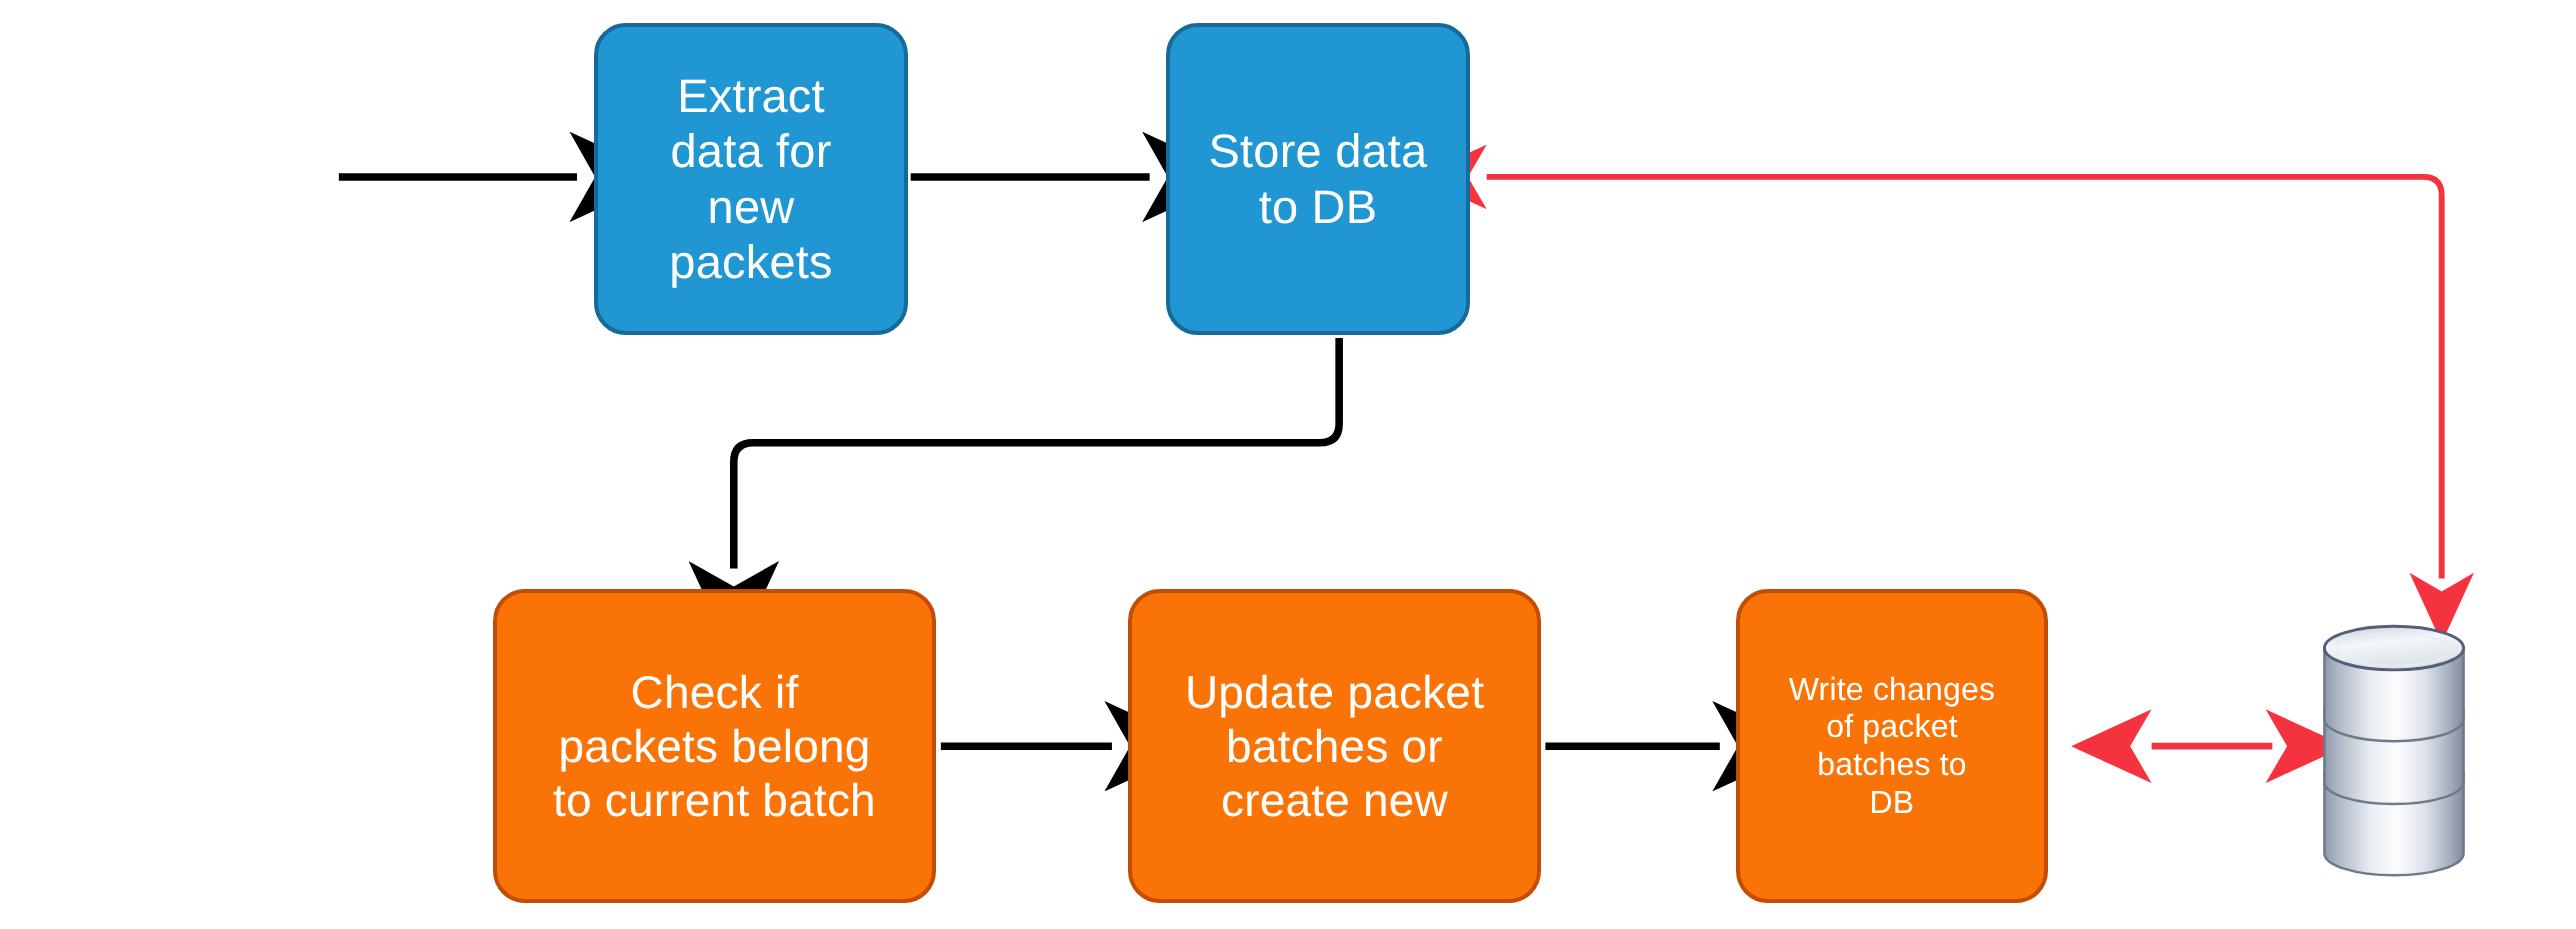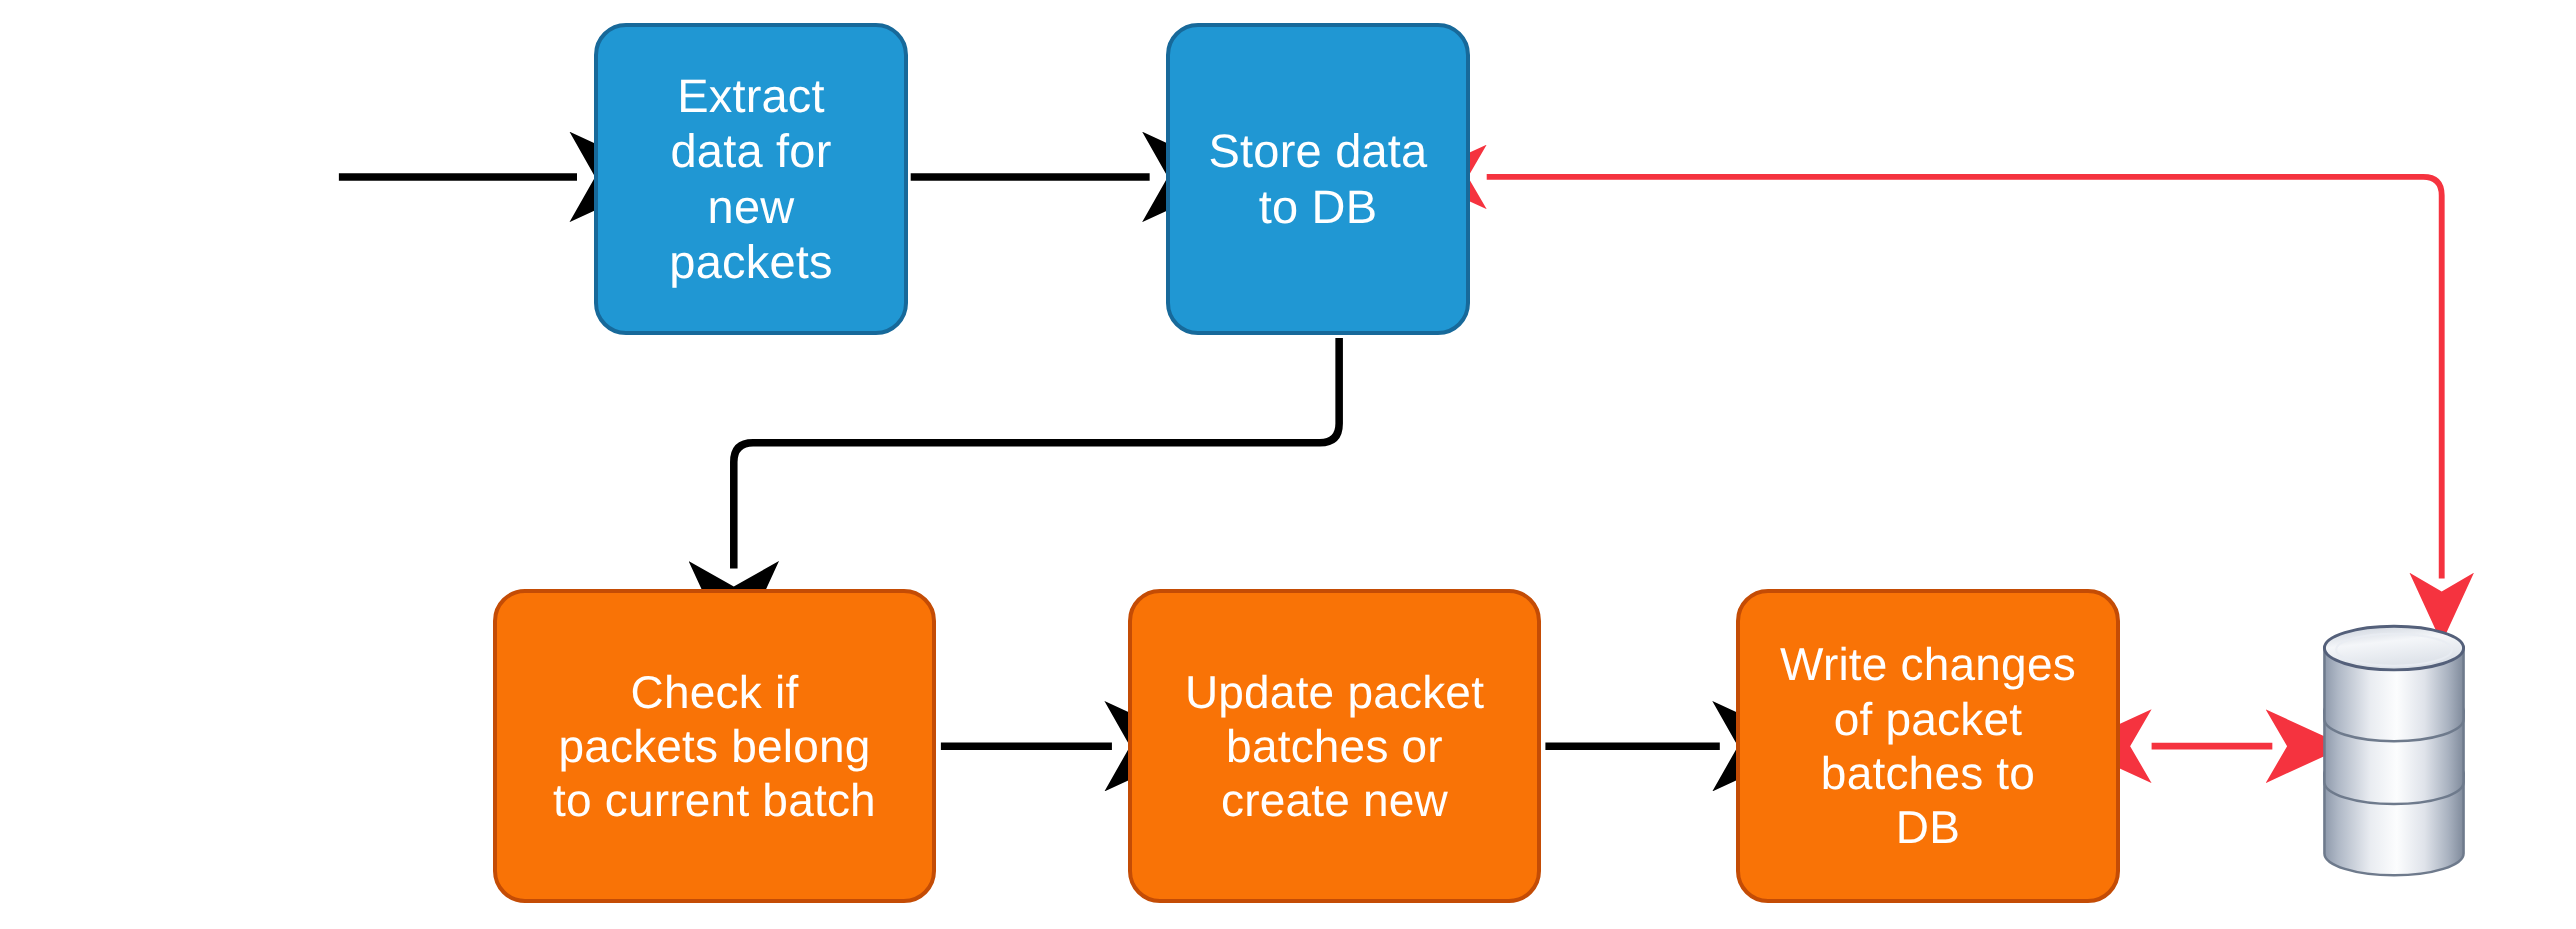--- a/index.html
+++ b/index.html
@@ -48,23 +48,23 @@
     background:#F97306;border-color:#C44C05;
     font-size:46px;
   }
   #node-update{
     left:1128px;top:589px;width:413px;height:314px;
     background:#F97306;border-color:#C44C05;
     font-size:46px;
     align-items:center;
   }
   #node-write{
-    left:1736px;top:589px;width:384px;height:314px;
+    left:1736px;top:589px;width:312px;height:314px;
     background:#F97306;border-color:#C44C05;
-    font-size:46px;
+    font-size:32px;
   }
 
   .svg-layer{position:absolute;left:0;top:0;width:2576px;height:929px;pointer-events:none;}
   .db-layer{position:absolute;left:2316px;top:602px;width:156px;height:285px;}
 </style>
 </head>
 <body>
 
 <div id="stage">
 

